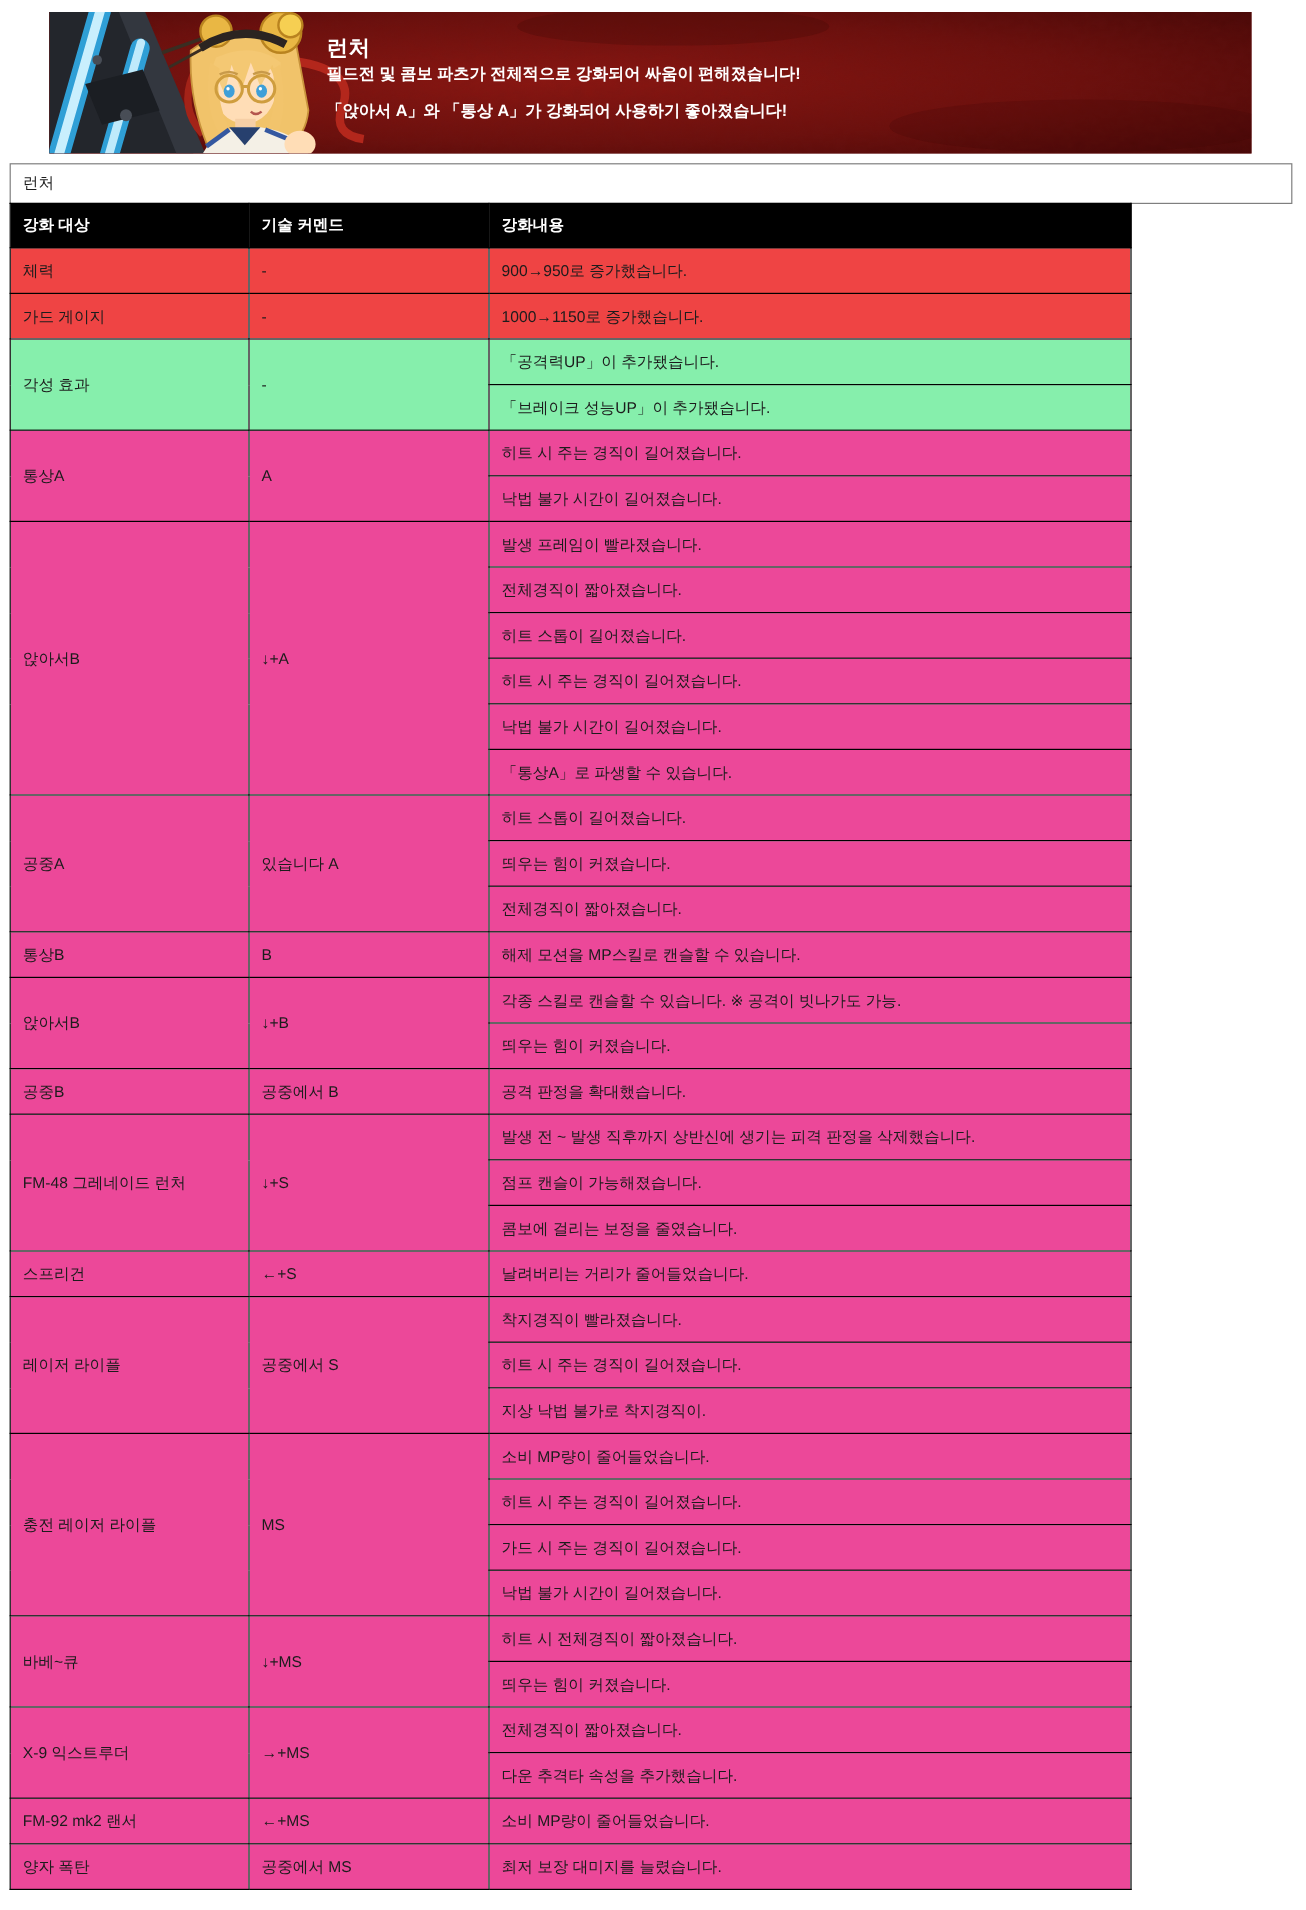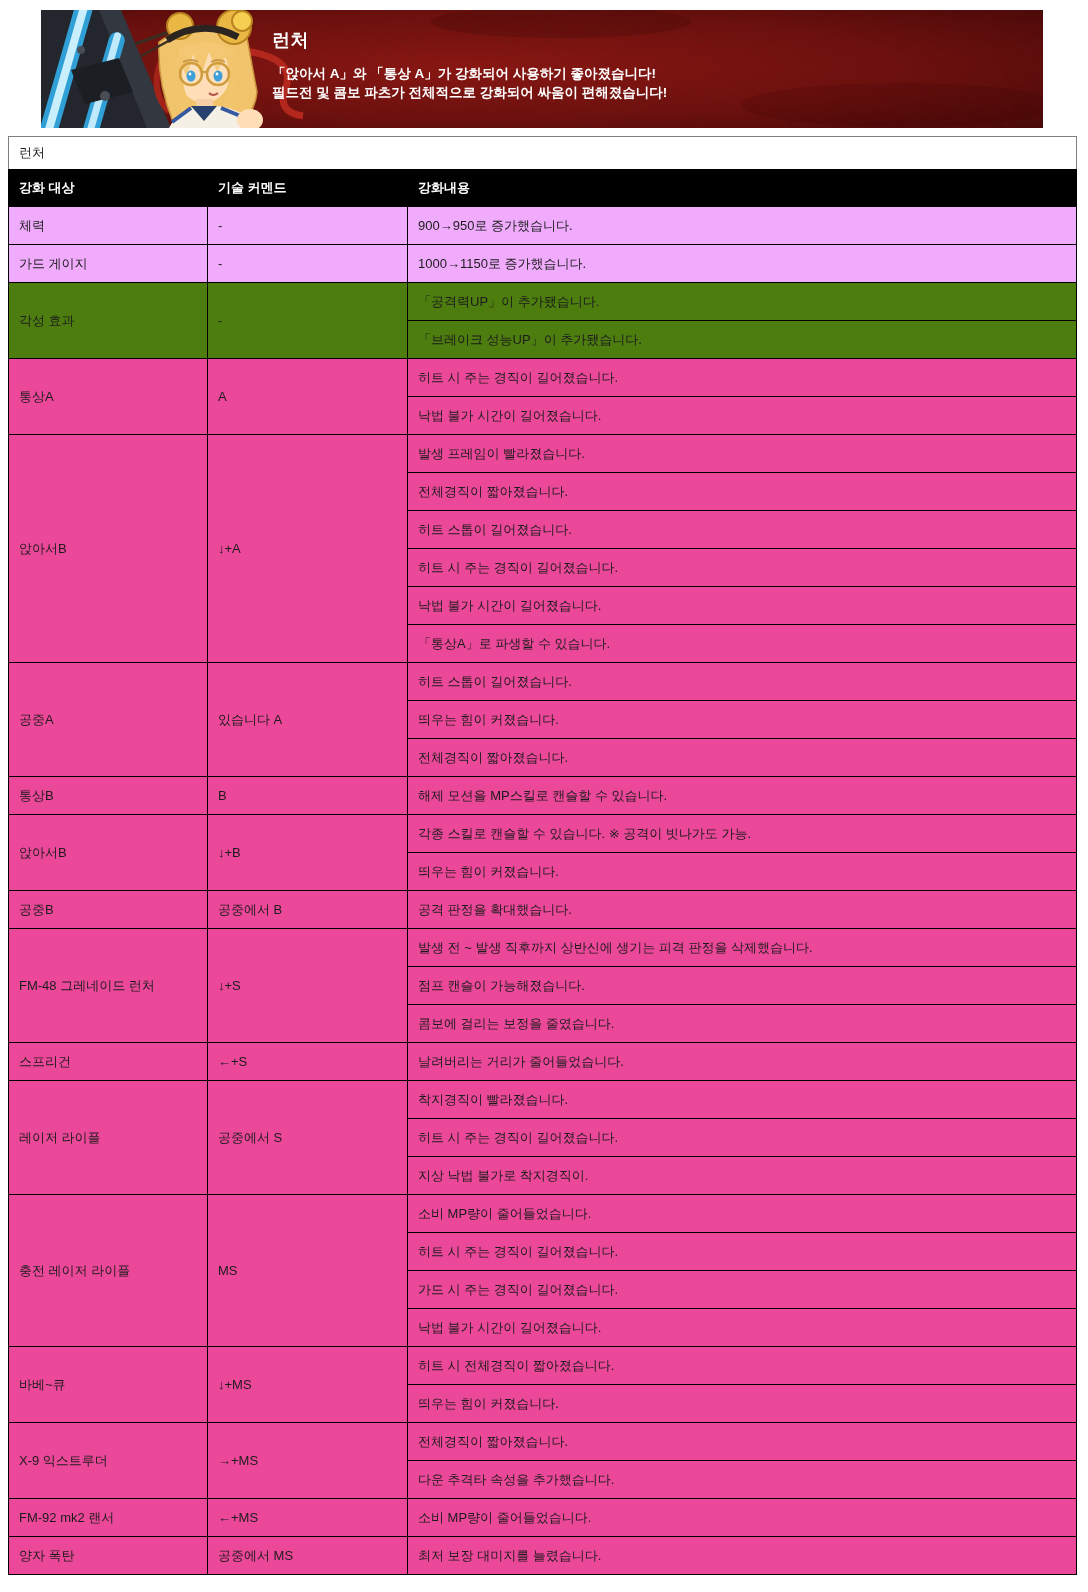--- a/index.html
+++ b/index.html
@@ -10,28 +10,28 @@
   .banner svg{position:absolute;left:0;top:0;display:block;}
   .banner-text{position:absolute;left:231px;top:18px;color:#ffffff;z-index:2;}
   .banner-title{margin:0;font-size:18px;font-weight:bold;letter-spacing:0.5px;}
   .banner-desc{margin:0;font-size:13.5px;font-weight:bold;line-height:19px;}
   .banner-desc.first{margin-top:12px;}
 
   
   .table-wrap{margin:8px 0 30px 8px;width:1069px;}
   .table-title{box-sizing:border-box;border:1px solid #7f7f7f;height:34px;line-height:32px;
                padding-left:10px;font-size:13px;background:#fff;}
-  table{border-collapse:collapse;table-layout:fixed;width:1069px;margin-top:-1px;}
+  table{border-collapse:collapse;table-layout:fixed;width:935px;margin-top:-1px;}
   col.c1{width:199px;} col.c2{width:200px;}
   th{background:#000;color:#fff;text-align:left;font-size:13px;font-weight:bold;
      height:36px;padding:0 10px;border:1px solid #000;}
   td{font-size:13px;height:37px;padding:0 10px;border:1px solid #000;vertical-align:middle;
      overflow:hidden;white-space:nowrap;}
-  .c-green{background:#f0abfc;}
-  .c-pink{background:#4d7c0f;}
+  .c-green{background:#ef4444;}
+  .c-pink{background:#86efac;}
   .c-white{background:#ec4899;}
 </style>
 </head>
 <body>
 
 <div class="banner">
   <svg width="1002" height="118" viewBox="0 0 1002 118" aria-hidden="true">
     <defs>
       <radialGradient id="bgRad" cx="42%" cy="48%" r="80%">
         <stop offset="0%" stop-color="#8c1712"></stop>
@@ -88,22 +88,22 @@
       <rect x="155" y="89" width="17" height="14" fill="#f6cfa6"></rect>
       <path d="M128,118 Q138,99 158,96 L176,96 Q206,100 216,118 Z" fill="#f4f0e6"></path>
       <path d="M150,96 L163,111 L176,96 Z" fill="#27406e"></path>
       <path d="M131,112 L150,98" stroke="#3558a0" stroke-width="4" fill="none"></path>
       <path d="M214,112 L180,98" stroke="#3558a0" stroke-width="4" fill="none"></path>
       <ellipse cx="209" cy="110" rx="13" ry="11" fill="#ffddb6"></ellipse>
     </g>
   </svg>
   <div class="banner-text">
     <p class="banner-title">런처</p>
+    <p class="banner-desc">필드전 및 콤보 파츠가 전체적으로 강화되어 싸움이 편해졌습니다!</p>
     <p class="banner-desc first">「앉아서 A」와 「통상 A」가 강화되어 사용하기 좋아졌습니다!</p>
-    <p class="banner-desc">필드전 및 콤보 파츠가 전체적으로 강화되어 싸움이 편해졌습니다!</p>
   </div>
 </div>
 
 <div class="table-wrap">
   <div class="table-title">런처</div>
   <table>
     <colgroup>
         <col class="c1">
         <col class="c2">
         <col class="c3">

